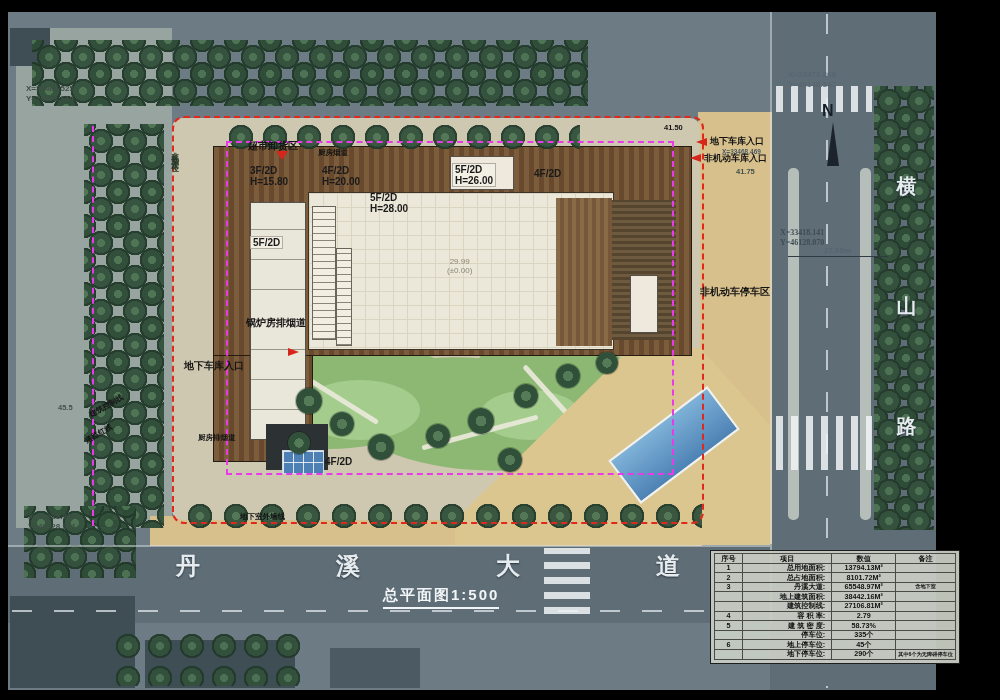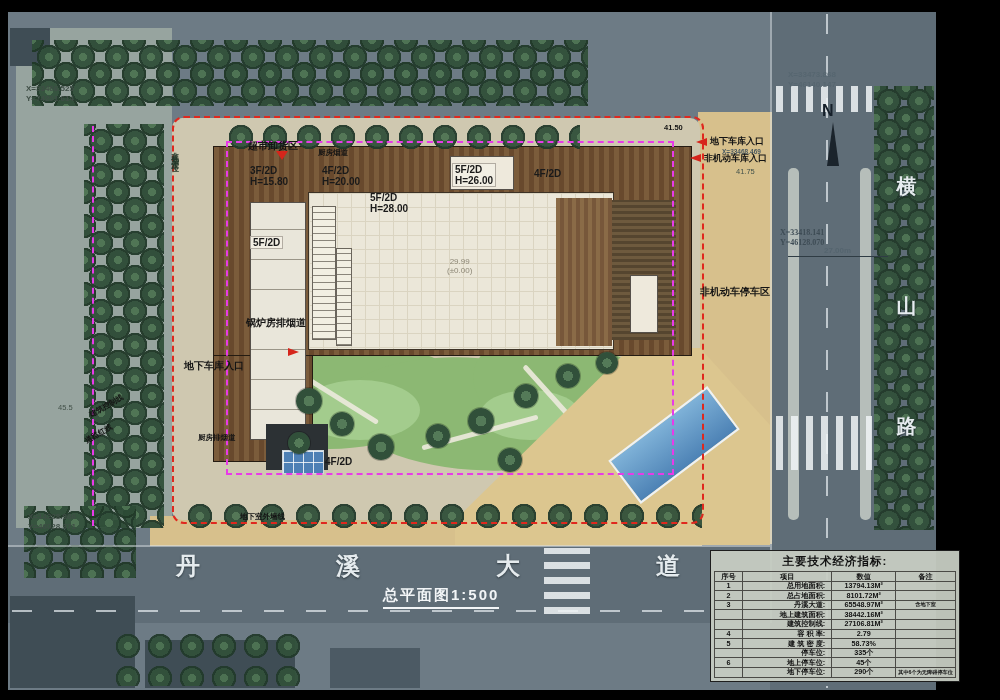--- a/index.html
+++ b/index.html
@@ -55,21 +55,21 @@
   .magv{border-left:2px dashed #e83ae8;width:0;}
   .median{background:#c6ccc6;border-radius:5px;opacity:.85;}
   .dashv{background:repeating-linear-gradient(180deg,#e8eef2 0 20px,transparent 20px 42px);opacity:.7;width:2px;}
   .dashh{background:repeating-linear-gradient(90deg,#e8eef2 0 20px,transparent 20px 42px);opacity:.7;height:2px;}
   .edge{background:#dfe6ea;opacity:.5;}
   .xwalk-v{background:repeating-linear-gradient(90deg,rgba(240,244,246,.85) 0 7px,transparent 7px 15px);}
   .xwalk-h{background:repeating-linear-gradient(0deg,rgba(240,244,246,.85) 0 7px,transparent 7px 15px);}
   
   .lbl{position:absolute;color:#141414;font-weight:bold;font-size:10px;line-height:1.15;white-space:nowrap;}
   .lbl.sm{font-size:7.5px;}
-  .lbl.faint{color:#44524a;font-weight:normal;}
+  .lbl.faint{color:#44524a;font-weight:bold;}
   .chip{background:rgba(242,239,228,.92);padding:0 2px;border:1px solid rgba(60,50,40,.35);}
   .bl{position:absolute;font-weight:bold;font-size:10px;line-height:1.12;color:#1a1a1a;white-space:nowrap;}
   .bl span{display:block;}
   .coord{position:absolute;font-size:8px;line-height:1.25;color:#3f4e46;font-weight:bold;white-space:nowrap;}
   .coord.dim{color:#55656f;}
   .roadname-b{position:absolute;left:176px;top:550px;font-size:24px;letter-spacing:136px;
       color:#e5ebee;text-shadow:0 1px 2px rgba(20,30,36,.7);white-space:nowrap;font-weight:bold;}
   .roadname-r{position:absolute;left:894px;top:160px;font-size:20px;letter-spacing:120px;
       color:#e5ebee;text-shadow:0 1px 2px rgba(20,30,36,.7);writing-mode:vertical-rl;font-weight:bold;}
   .plan-title{position:absolute;left:383px;top:586px;font-size:15px;font-weight:bold;letter-spacing:2px;
@@ -244,21 +244,20 @@
   <div class="lbl" style="left:700px;top:286px;">非机动车停车区</div>
   <div class="lbl vertlbl" style="left:170px;top:146px;">非机动车停车位</div>
   <div class="lbl sm" style="left:88px;top:402px;transform:rotate(-30deg);">建筑控制线</div>
   <div class="lbl sm" style="left:84px;top:430px;transform:rotate(-30deg);">道路红线</div>
 
   <div class="roadname-b">丹溪大道</div>
   <div class="roadname-r">横山路</div>
   <div class="plan-title">总平面图1:500</div>
 
   <div class="abs tpanel">
-    <div class="ttitle">主要技术经济指标:</div>
     <table>
       <thead>
           <tr>
             <th>序号</th>
             <th>项目</th>
             <th>数值</th>
             <th>备注</th>
           </tr>
         </thead>
       <tbody>

